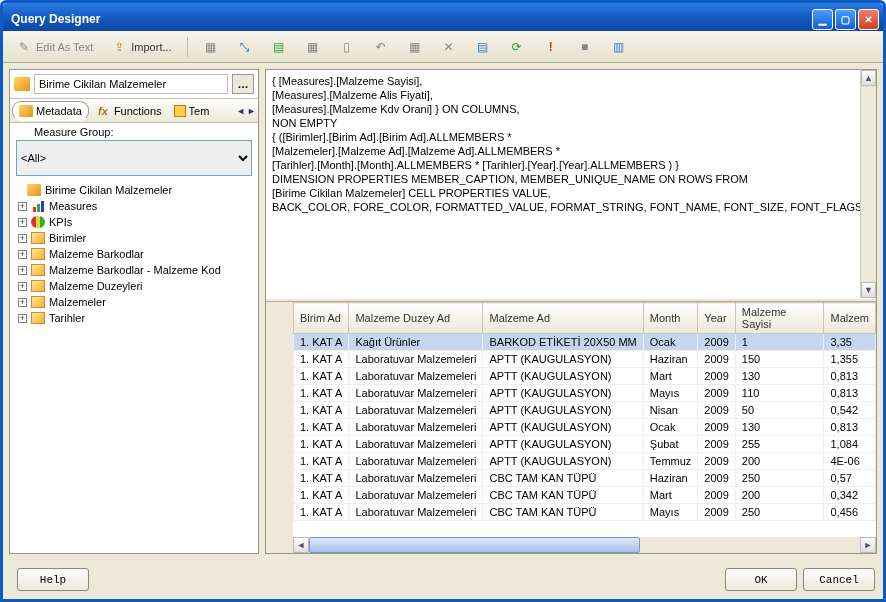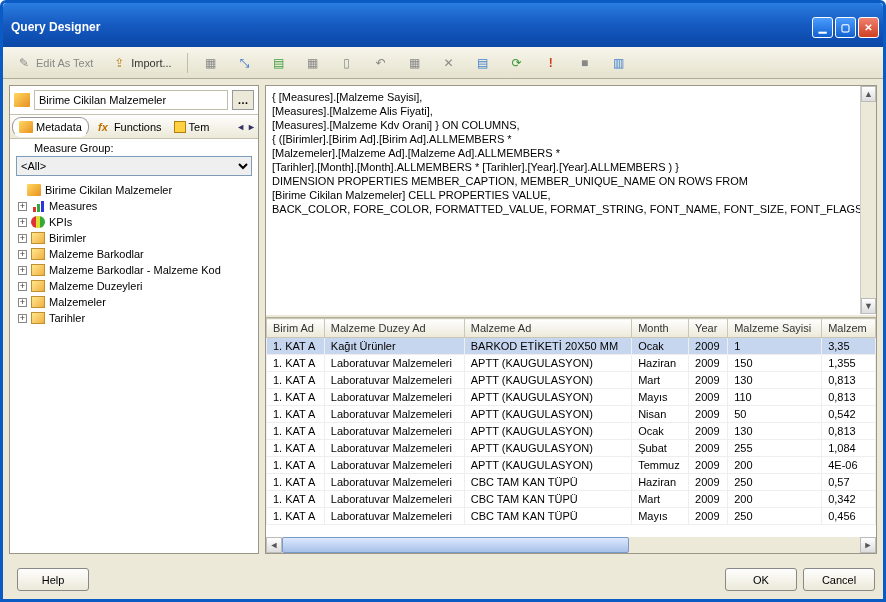--- a/index.html
+++ b/index.html
@@ -1,21 +1,21 @@
 <!DOCTYPE html>
 <html><head>
 <meta charset="utf-8">
 <style>
 * { box-sizing: border-box; margin: 0; padding: 0; }
 body { font-family: Tahoma, Arial, sans-serif; font-size: 11px; background: #fff; overflow: hidden; }
 
 .window { width: 886px; height: 602px; border: 3px solid #0a5bc4; border-radius: 6px 6px 0 0; background: #ece9d8; display: flex; flex-direction: column; }
 
 
-.titlebar { background: linear-gradient(to bottom, #2a7de1 0%, #1559c0 50%, #0a47a8 100%); height: 44px; display: flex; align-items: center; padding: 4px 4px 0 8px; color: #fff; font-weight: bold; font-size: 12px; border-radius: 4px 4px 0 0; }
+.titlebar { background: linear-gradient(to bottom, #2a7de1 0%, #1559c0 50%, #0a47a8 100%); height: 28px; display: flex; align-items: center; padding: 4px 4px 0 8px; color: #fff; font-weight: bold; font-size: 12px; border-radius: 4px 4px 0 0; }
 .titlebar-text { flex: 1; }
 .win-btns { display: flex; gap: 2px; }
 .win-btn { width: 21px; height: 21px; border-radius: 3px; border: 1px solid #fff; display: flex; align-items: center; justify-content: center; color: #fff; font-size: 10px; font-weight: bold; }
 .win-btn.min { background: linear-gradient(to bottom, #4c9dff, #1060d0); }
 .win-btn.max { background: linear-gradient(to bottom, #4c9dff, #1060d0); }
 .win-btn.close { background: linear-gradient(to bottom, #f08070, #d04020); }
 
 
 .toolbar { height: 32px; background: linear-gradient(to bottom, #f7f5eb, #e5e2cd); border-bottom: 1px solid #b0ad98; display: flex; align-items: center; padding: 0 6px; gap: 4px; }
 .tb-btn { height: 22px; padding: 0 6px; display: flex; align-items: center; gap: 4px; color: #888; border: 1px solid transparent; }
@@ -34,21 +34,21 @@
 .cube-icn { width: 16px; height: 14px; background: linear-gradient(135deg, #ffd860, #e89020); border-radius: 1px; }
 
 .tab-strip { display: flex; align-items: center; background: linear-gradient(to bottom, #fefefe, #ece9d8); border-bottom: 1px solid #c5c2b2; height: 24px; padding: 0 2px; }
 .tab { padding: 3px 6px; display: flex; align-items: center; gap: 3px; font-size: 11px; border-radius: 9px; }
 .tab.active { background: #fff; border: 1px solid #999; border-bottom: 1px solid #fff; margin-bottom: -1px; }
 .tab-icn { width: 14px; height: 12px; }
 .tab-arrows { margin-left: auto; display: flex; gap: 2px; color: #336; font-size: 9px; }
 
 .mg-row { padding: 3px 24px 2px; font-size: 11px; }
 .mg-select { margin: 0 6px 4px; }
-.mg-select select { width: 100%; height: 20px; border: 1px solid #7f9db9; font-size: 11px; font-family: inherit; }
+.mg-select select { width: 100%; height: 36px; border: 1px solid #7f9db9; font-size: 11px; font-family: inherit; }
 
 .tree { flex: 1; overflow: auto; padding: 2px 4px; background: #fff; }
 .tree-item { display: flex; align-items: center; gap: 3px; padding: 1px 0; font-size: 11px; }
 .tree-exp { width: 9px; height: 9px; border: 1px solid #888; display: flex; align-items: center; justify-content: center; font-size: 9px; line-height: 1; color: #333; background: #fff; }
 .tree-exp.none { border: none; }
 .tree-ico { width: 16px; height: 14px; display: flex; align-items: center; justify-content: center; }
 .ico-cube { background: linear-gradient(135deg, #ffd860, #e89020); border-radius: 1px; width:14px; height:12px; }
 .ico-meas { display: flex; align-items: flex-end; gap: 1px; }
 .ico-meas span { width: 3px; background: #d33; }
 .ico-meas span:nth-child(1){height:5px;background:#d33}
@@ -58,34 +58,34 @@
 .ico-kpi { width: 14px; height: 12px; background: linear-gradient(to right, #d33 33%, #dd3 33% 66%, #3a3 66%); border-radius: 7px; }
 
 
 .right-panel { flex: 1; display: flex; flex-direction: column; min-width: 0; border: 1px solid #9a9787; }
 .sql-pane { flex: 0 0 228px; background: #fff; padding: 4px 6px; font-size: 11px; line-height: 14px; overflow: hidden; position: relative; font-family: Tahoma, Arial, sans-serif; }
 .sql-scroll { position: absolute; right: 0; top:0; bottom:0; width:16px; background:#ece9d8; border-left:1px solid #ccc; display:flex; flex-direction:column; }
 .sql-scroll-btn { height:16px; background:linear-gradient(#fefefe,#ddd); border:1px solid #bbb; display:flex; align-items:center; justify-content:center; font-size:9px; color:#555; }
 
 .splitter { height: 4px; background: #ece9d8; border-top: 1px solid #fff; border-bottom: 1px solid #b0ad98; }
 
-.grid-wrap { flex: 1; background: #fff; min-height: 0; display: flex; flex-direction: column; }
+.grid-wrap { flex: 1; background: #fff; min-height: 0; display: flex; flex-direction: column; margin-left: 27px; }
 .grid { flex: 1; overflow: hidden; }
 .grid table { border-collapse: collapse; width: 100%; font-size: 11px; }
 .grid th { background: linear-gradient(to bottom, #fefefe, #ece9d8); border: 1px solid #cbc7b8; padding: 3px 6px; text-align: left; font-weight: normal; color: #333; }
 .grid td { border: 1px solid #eee; padding: 2px 6px; white-space: nowrap; }
 .grid tr.sel td { background: #c7d6ef; }
 
 .hscroll { height:16px; background:#ece9d8; display:flex; }
 .hscroll-btn { width:16px; background:linear-gradient(#fefefe,#ddd); border:1px solid #bbb; display:flex; align-items:center; justify-content:center; font-size:9px; color:#555;}
 .hscroll-track { flex:1; background:#ece9d8; position:relative; }
 .hscroll-thumb { position:absolute; left:0; top:0; bottom:0; width: 60%; background:linear-gradient(#dce8ff,#a8c0e8); border:1px solid #7a9ac8; border-radius:2px; }
 
 
-.bottom-row { padding: 8px; display: flex; align-items: flex-start; }
+.bottom-row { padding: 8px; display: flex; align-items: flex-start; font-family: Liberation Mono, monospace; }
 .bottom-row .spacer { flex: 1; }
 .btn { min-width: 72px; height: 23px; background: linear-gradient(to bottom, #fefefe, #ece9d8); border: 1px solid #888; border-radius: 3px; font-size: 11px; font-family: inherit; padding: 0 14px; margin-left: 6px; }
 </style>
 </head>
 <body>
 
 <div class="window">
 
   <div class="titlebar">
     <span class="titlebar-text">Query Designer</span>
@@ -251,20 +251,21 @@
           </div>
       </div>
     </div>
 
     <div class="right-panel">
       <div class="sql-pane">
         <div id="sql-lines">
             <div>{ [Measures].[Malzeme Sayisi],</div>
             <div>[Measures].[Malzeme Alis Fiyati],</div>
             <div>[Measures].[Malzeme Kdv Orani] } ON COLUMNS,</div>
+            <div>NON EMPTY</div>
             <div>{ ([Birimler].[Birim Ad].[Birim Ad].ALLMEMBERS *</div>
             <div>[Malzemeler].[Malzeme Ad].[Malzeme Ad].ALLMEMBERS *</div>
             <div>[Tarihler].[Month].[Month].ALLMEMBERS * [Tarihler].[Year].[Year].ALLMEMBERS ) }</div>
             <div>DIMENSION PROPERTIES MEMBER_CAPTION, MEMBER_UNIQUE_NAME ON ROWS FROM</div>
             <div>[Birime Cikilan Malzemeler] CELL PROPERTIES VALUE,</div>
             <div>BACK_COLOR, FORE_COLOR, FORMATTED_VALUE, FORMAT_STRING, FONT_NAME, FONT_SIZE, FONT_FLAGS</div>
           </div>
         <div class="sql-scroll">
           <div class="sql-scroll-btn">▲</div>
           <div style="flex:1"></div>

